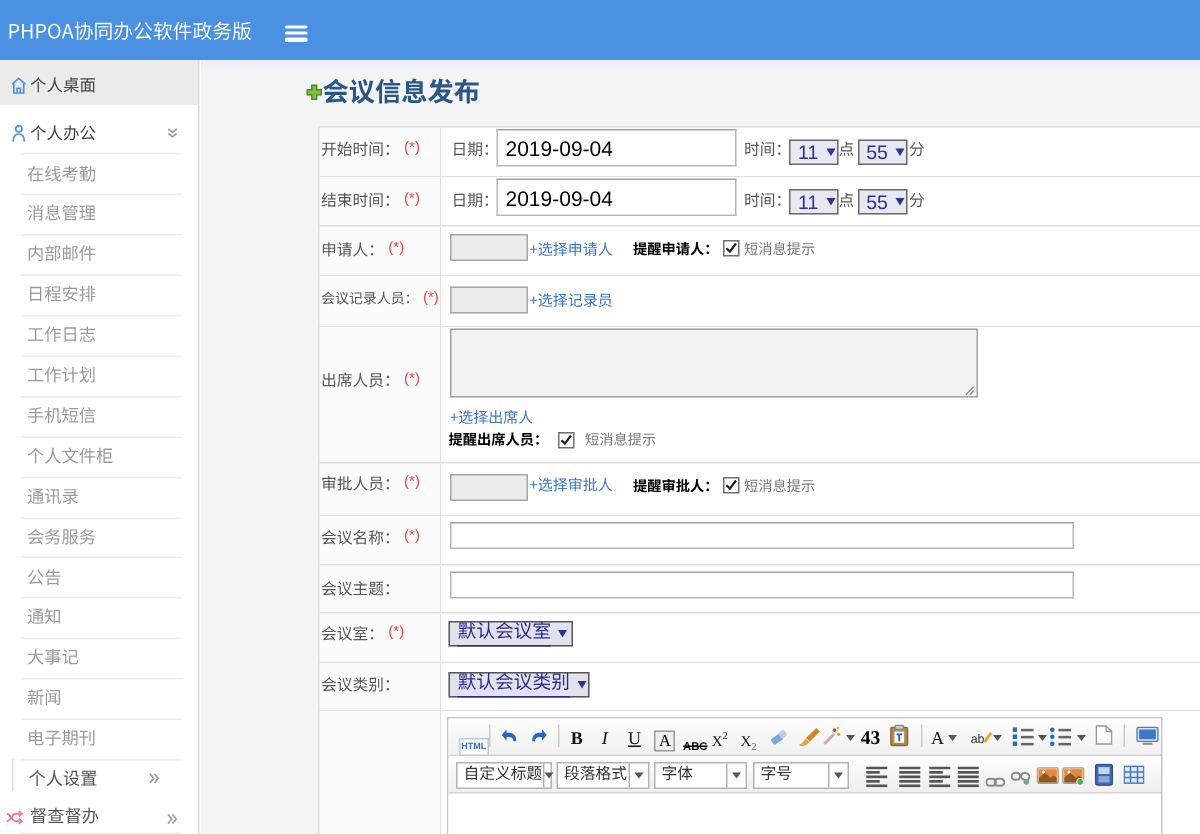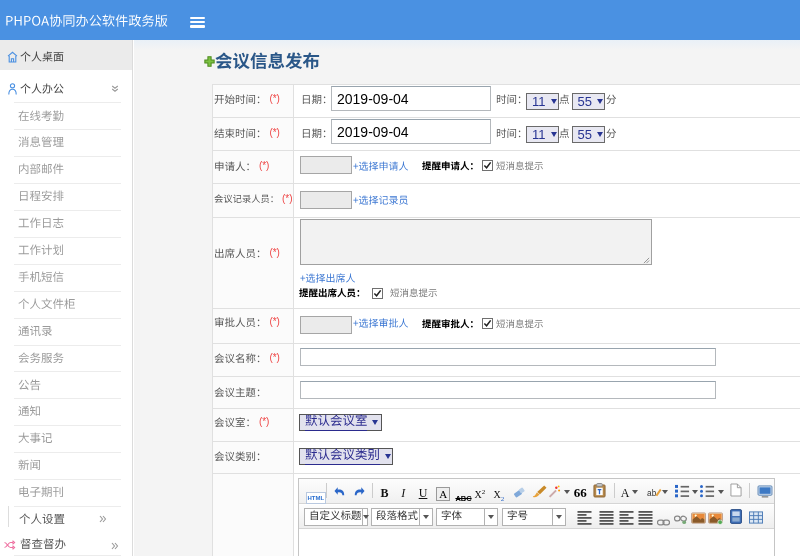--- a/index.html
+++ b/index.html
@@ -794,21 +794,21 @@
                   </svg></div>
                 <div style="position:absolute;left:248.8px;top:5.0px"><svg width="14" height="13" viewBox="0 0 15 14">
                     <path d="M2 12 L9 5 L10.5 6.5 L3.5 13.5 Z" fill="#caa"></path>
                     <circle cx="10" cy="3" r="1.3" fill="#e33"></circle>
                     <circle cx="13" cy="6" r="1.1" fill="#f90"></circle>
                     <circle cx="12.5" cy="1.5" r="1" fill="#fb0"></circle>
                   </svg></div>
                 <div style="position:absolute;left:265.5px;top:11.0px">
                   <div class="tri2"></div>
                 </div>
-                <div style="position:absolute;left:275.3px;top:4.0px"><span style="font:bold 13px 'Liberation Serif'">66</span></div>
+                <div style="position:absolute;left:275.3px;top:4.0px"><span style="font:bold 13px 'Liberation Serif'">43</span></div>
                 <div style="position:absolute;left:294.1px;top:4.0px"><svg width="13" height="15" viewBox="0 0 14 16">
                     <rect x="1" y="2" width="12" height="13" rx="1" fill="#b5884a" stroke="#8a6535"></rect>
                     <rect x="4" y="0.5" width="6" height="3" rx="1" fill="#ccc" stroke="#888"></rect>
                     <rect x="3.5" y="5" width="7" height="8" fill="#fff"></rect>
                     <path d="M5 7 H9 M7 7 V12" stroke="#2a66c8" stroke-width="1.4" fill="none"></path>
                   </svg></div>
                 <div style="position:absolute;left:315.9px;top:4px;width:1px;height:15px;background:#ccc"></div>
                 <div style="position:absolute;left:322.2px;top:4.0px"><span class="sf">A</span></div>
                 <div style="position:absolute;left:333.5px;top:11.0px">
                   <div class="tri2"></div>

